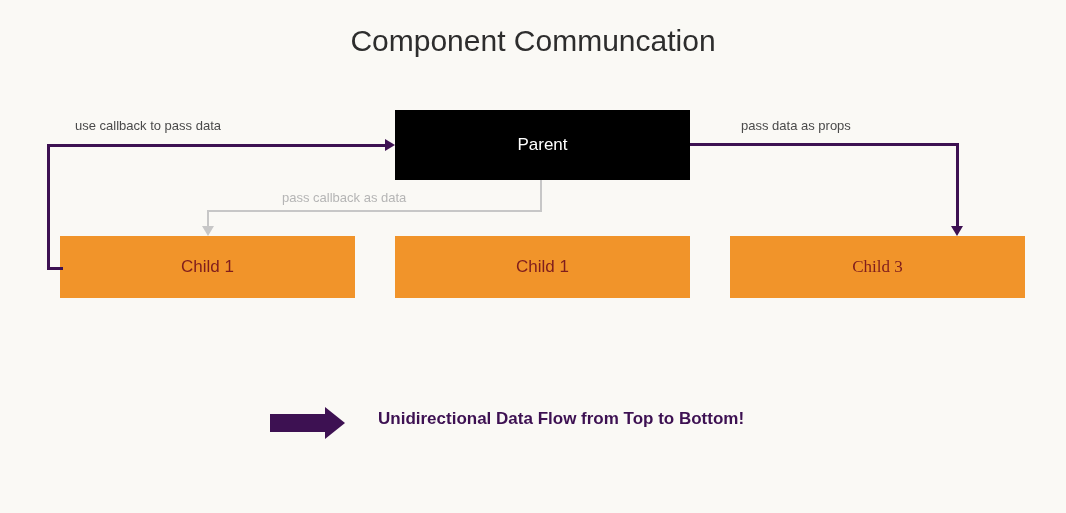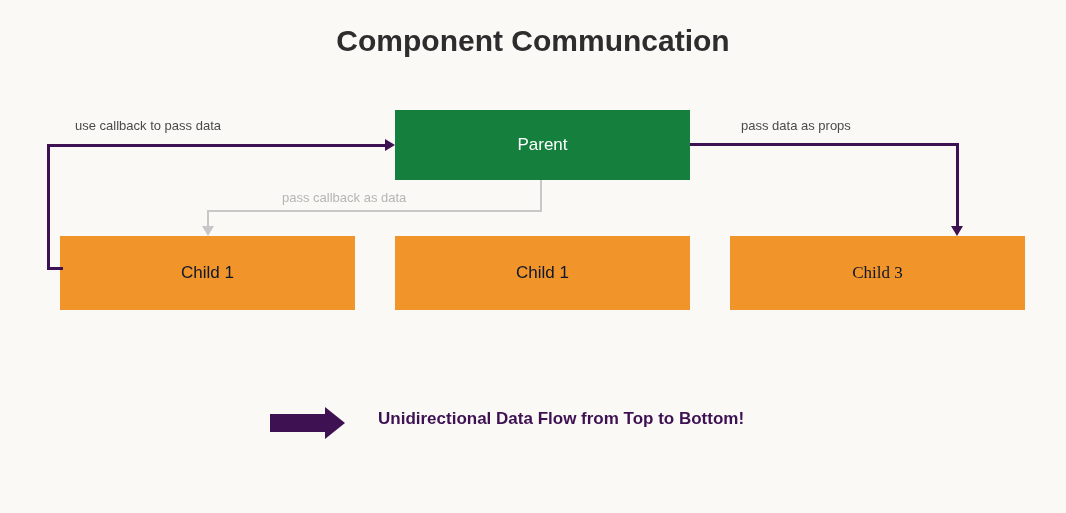--- a/index.html
+++ b/index.html
@@ -11,43 +11,43 @@
       position: relative;
       overflow: hidden;
     }
     .title {
       position: absolute;
       top: 24px;
       left: 0;
       width: 100%;
       text-align: center;
       font-size: 30px;
-      font-weight: 700;
+      font-weight: 400;
       color: #2d2d2d;
     }
     .parent-box {
       position: absolute;
       top: 110px;
       left: 395px;
       width: 295px;
       height: 70px;
-      background: #15803d;
+      background: #000000;
       color: #fff;
       display: flex;
       align-items: center;
       justify-content: center;
       font-size: 17px;
     }
     .child-box {
       position: absolute;
       top: 236px;
       width: 295px;
-      height: 74px;
+      height: 62px;
       background: #f1942a;
-      color: #0f172a;
+      color: #7f1d1d;
       display: flex;
       align-items: center;
       justify-content: center;
       font-size: 17px;
     }
     .child1 { left: 60px; }
     .child2 { left: 395px; }
     .child3 { left: 730px; font-family: Liberation Serif, serif; }
 
     .label {

